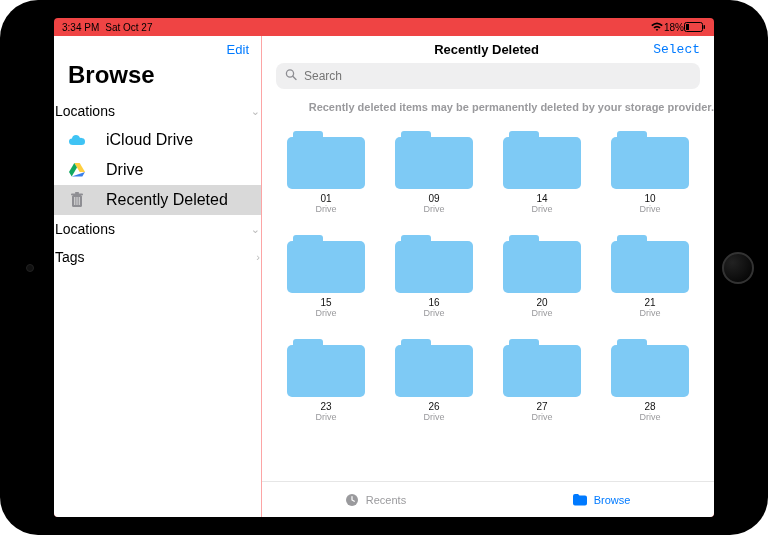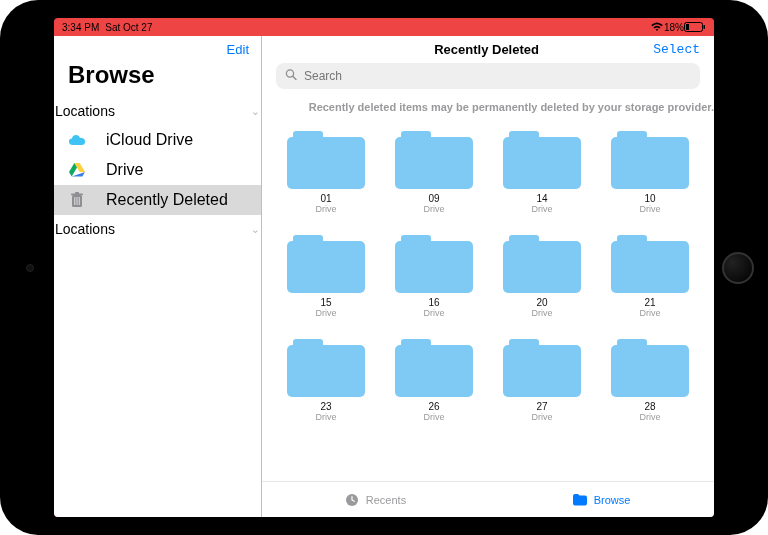--- a/index.html
+++ b/index.html
@@ -125,20 +125,24 @@
               </svg>
           </span>
           <span>Recently Deleted</span>
         </div>
 
         <div class="sb-section">
           <span>Locations</span>
           <span class="chev">⌄</span>
         </div>
 
+        <div class="sb-section">
+          <span>Tags</span>
+          <span class="chev">›</span>
+        </div>
       </div>
 
       <div class="main">
         <div class="topbar">
           <div class="titlespacer"></div>
           <div class="title">Recently Deleted</div>
           <button class="selectbtn">Select</button>
         </div>
         <div class="searchwrap">
           <div class="search-rel">

